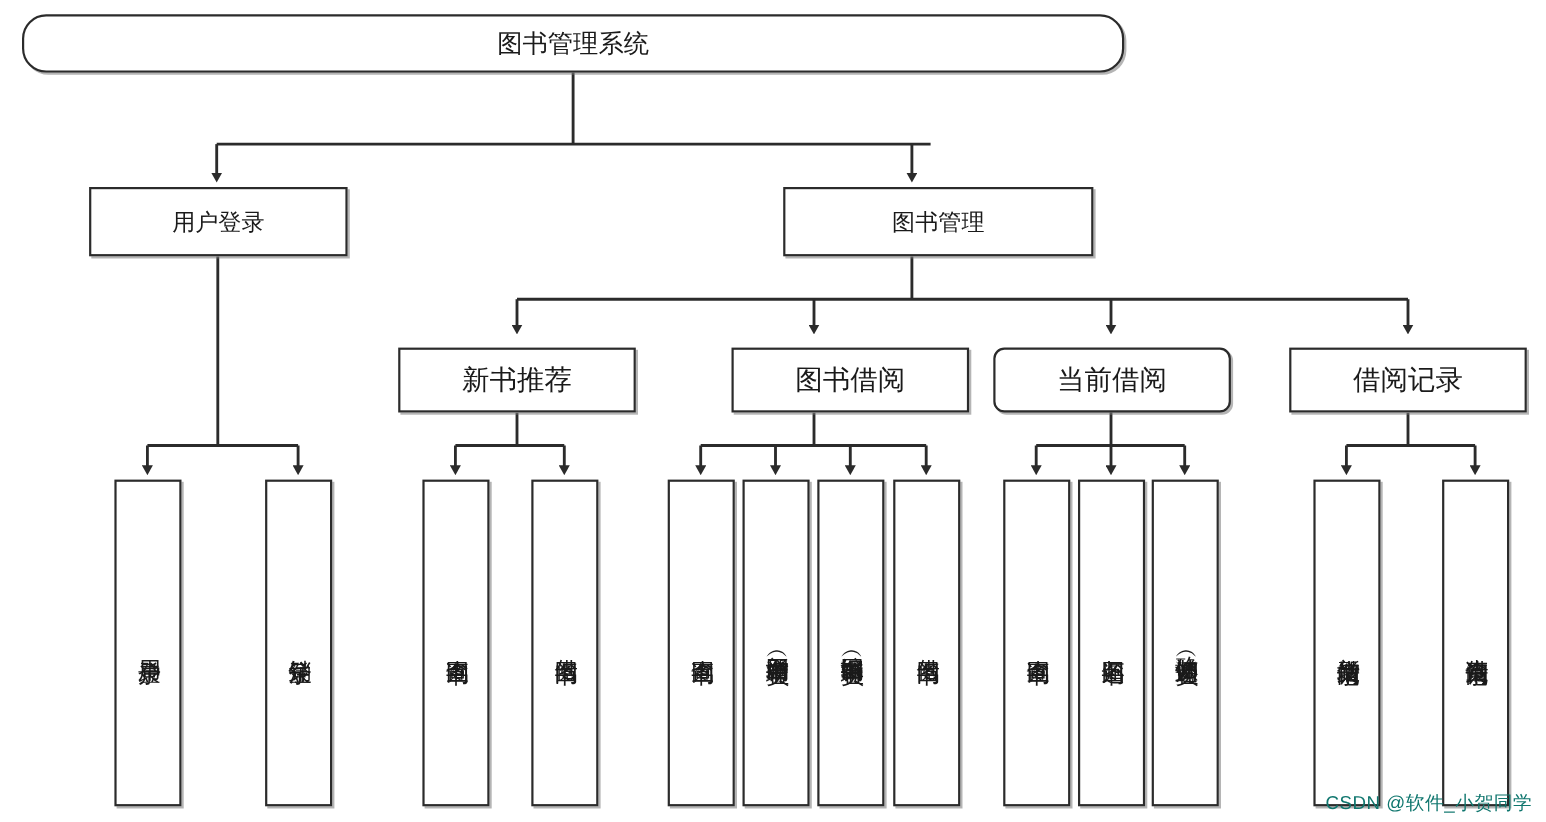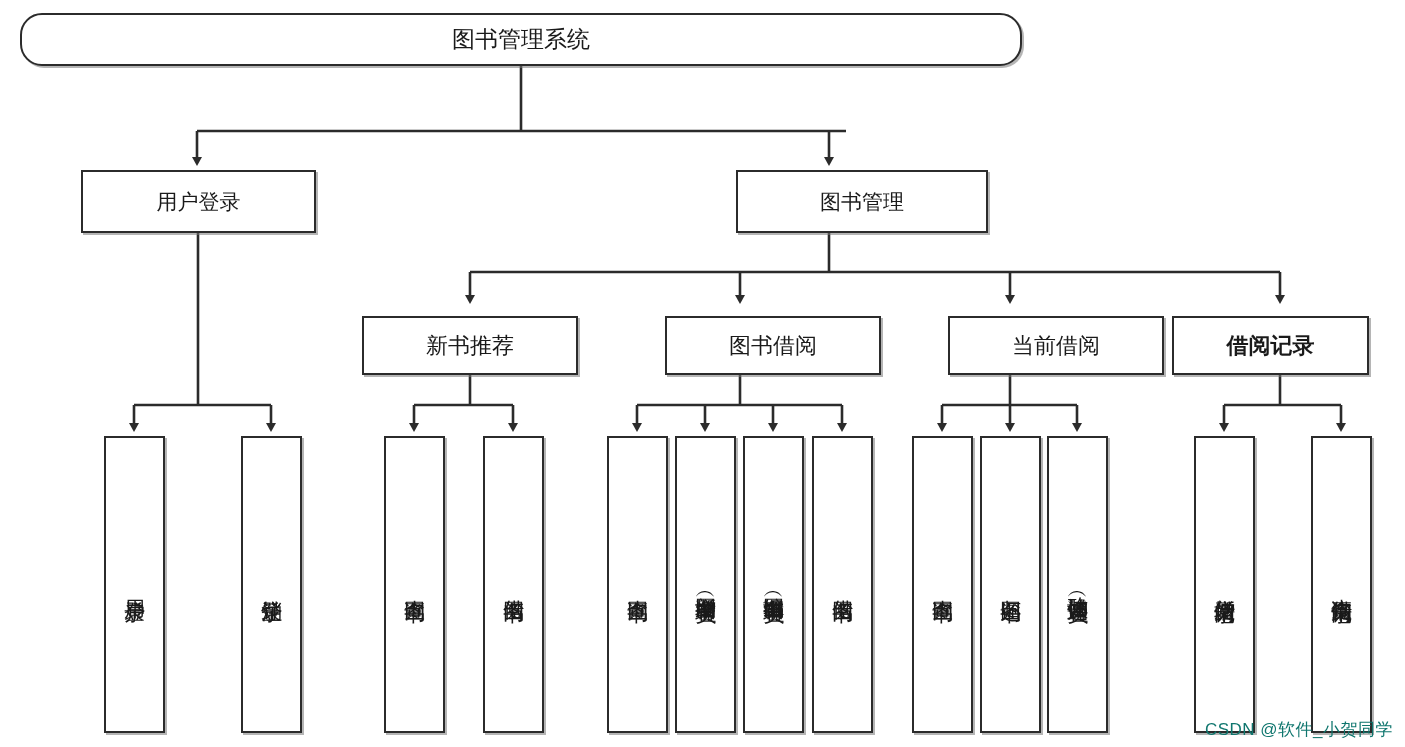--- a/index.html
+++ b/index.html
@@ -30,21 +30,21 @@
     box-shadow: 2px 2px 0 rgba(120,120,120,0.55);
   }
   .node.level-0 {
     font-size: 23px;
     border-radius: 22px;
   }
   .node.level-1 {
     font-size: 21px;
   }
   .node.level-2 {
-    font-size: 22px;
+    font-size: 25px;
     justify-content: center;
   }
   .node.leaf {
     font-size: 21px;
     writing-mode: vertical-rl;
     text-orientation: upright;
     line-height: 1.08;
     letter-spacing: 1px;
     padding: 6px 0;
     align-items: center;
@@ -129,34 +129,34 @@
     </g>
   </svg>
 
   <div class="node level-0" style="left:20px; top:13px; width:1002px; height:53px;">
     <span>图书管理系统</span>
   </div>
 
   <div class="node level-1" style="left:81px; top:170px; width:235px; height:63px;">
     <span>用户登录</span>
   </div>
-  <div class="node level-1" style="left:736px; top:170px; width:252px; height:63px;">
+  <div class="node level-1" style="left:712px; top:170px; width:282px; height:63px;">
     <span>图书管理</span>
   </div>
 
   <div class="node level-2" style="left:362px; top:316px; width:216px; height:59px;">
     <span>新书推荐</span>
   </div>
   <div class="node level-2" style="left:633px; top:316px; width:216px; height:59px;margin-left:32px;">
     <span>图书借阅</span>
   </div>
-  <div class="node level-2" style="left:948px; top:316px; width:216px; height:59px;">
+  <div class="node level-2" style="left:903px; top:316px; width:216px; height:59px;border-radius:10px;">
     <span>当前借阅</span>
   </div>
-  <div class="node level-2" style="left:1172px; top:316px; width:197px; height:59px;font-weight:bold;">
+  <div class="node level-2" style="left:1172px; top:316px; width:216px; height:59px;">
     <span>借阅记录</span>
   </div>
 
   <div class="node leaf" style="left:104px; top:436px; width:61px; height:297px;">
     <span class="vtext">用户登录</span>
   </div>
   <div class="node leaf" style="left:241px; top:436px; width:61px; height:297px;">
     <span class="vtext">注销登录</span>
   </div>
 

